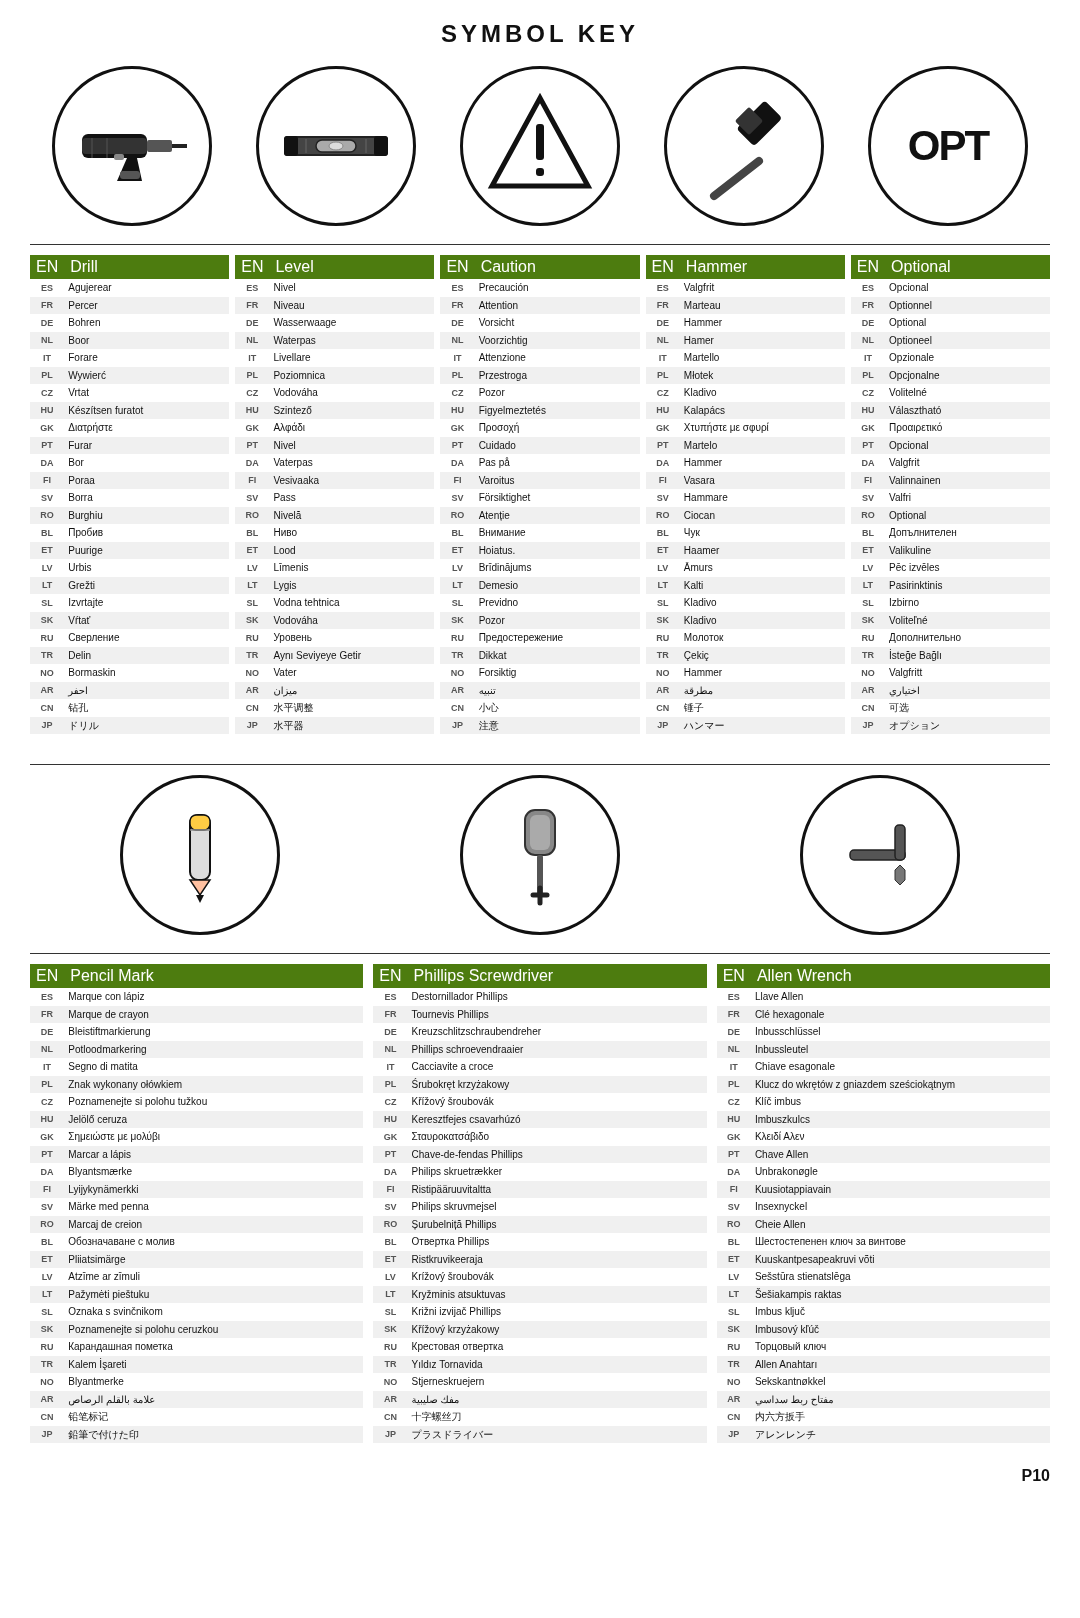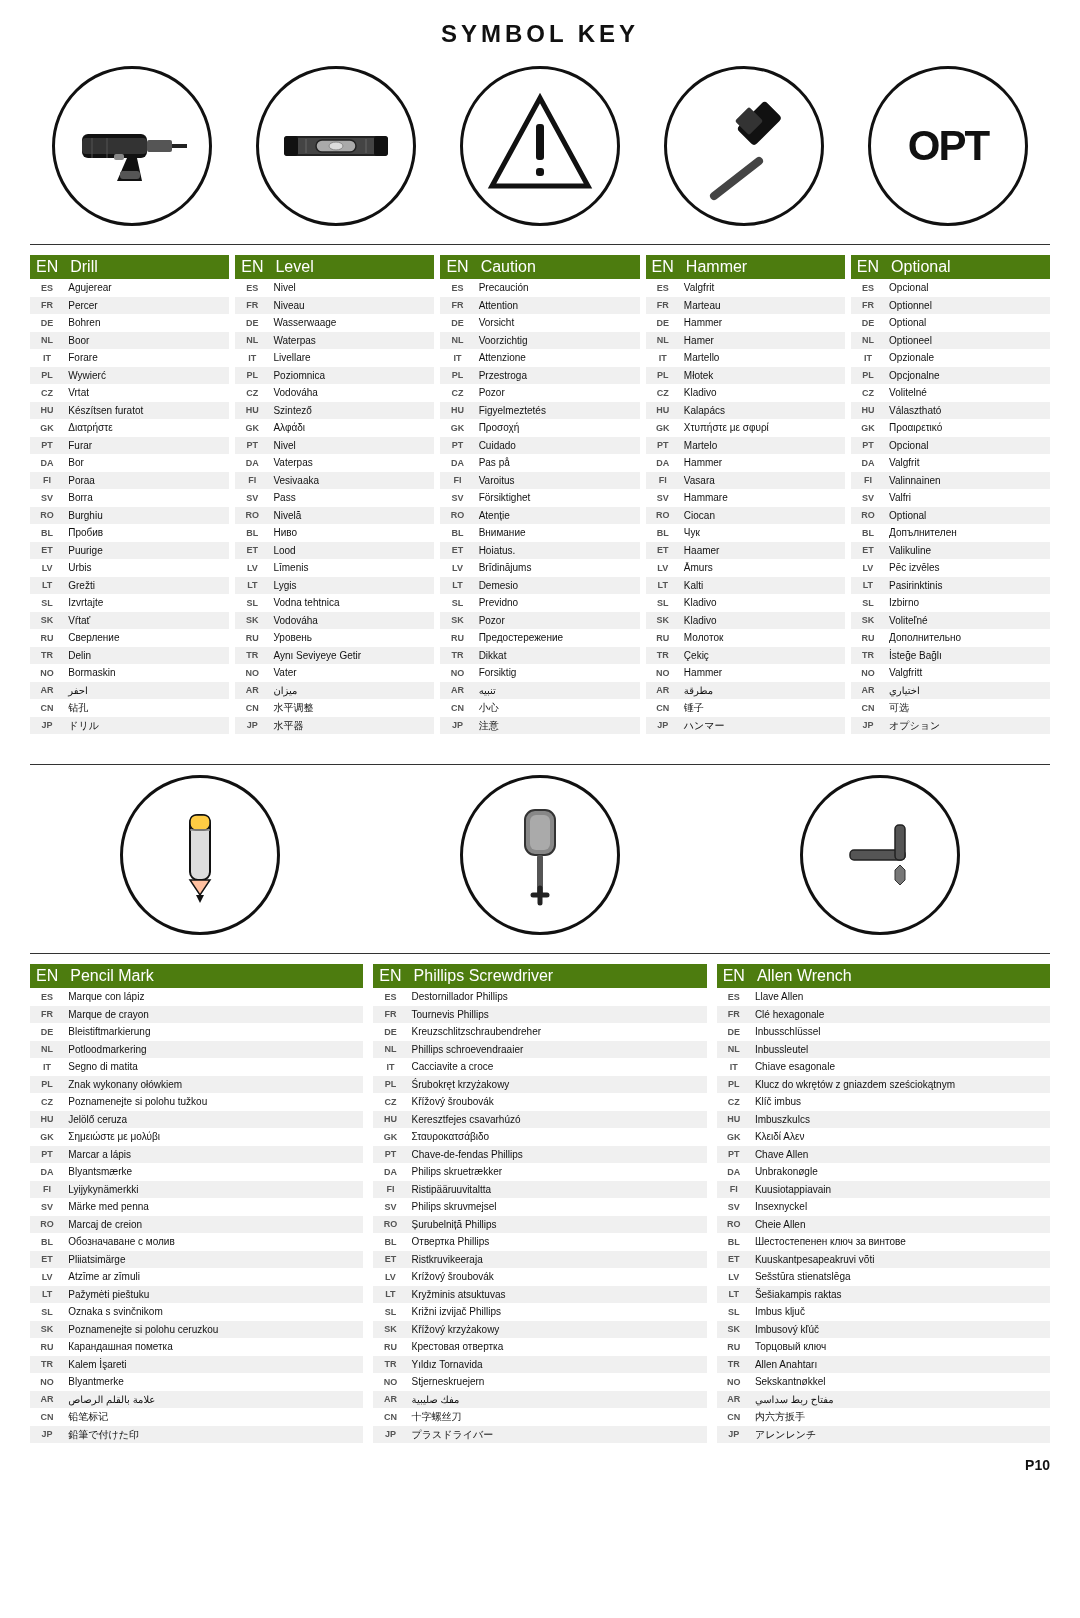--- a/index.html
+++ b/index.html
@@ -114,23 +114,23 @@
     }
     
     .tables-row2 {
       display: flex;
       justify-content: space-between;
       gap: 10px;
     }
     
     .page-number {
       text-align: right;
-      font-size: 14px;
+      font-size: 16px;
       font-weight: bold;
-      margin-top: 14px;
+      margin-top: 24px;
       color: #111;
     }
     
     .divider {
       border: none;
       border-top: 1.5px solid #333;
       margin: 10px 0;
     }
   </style>
 </head>

